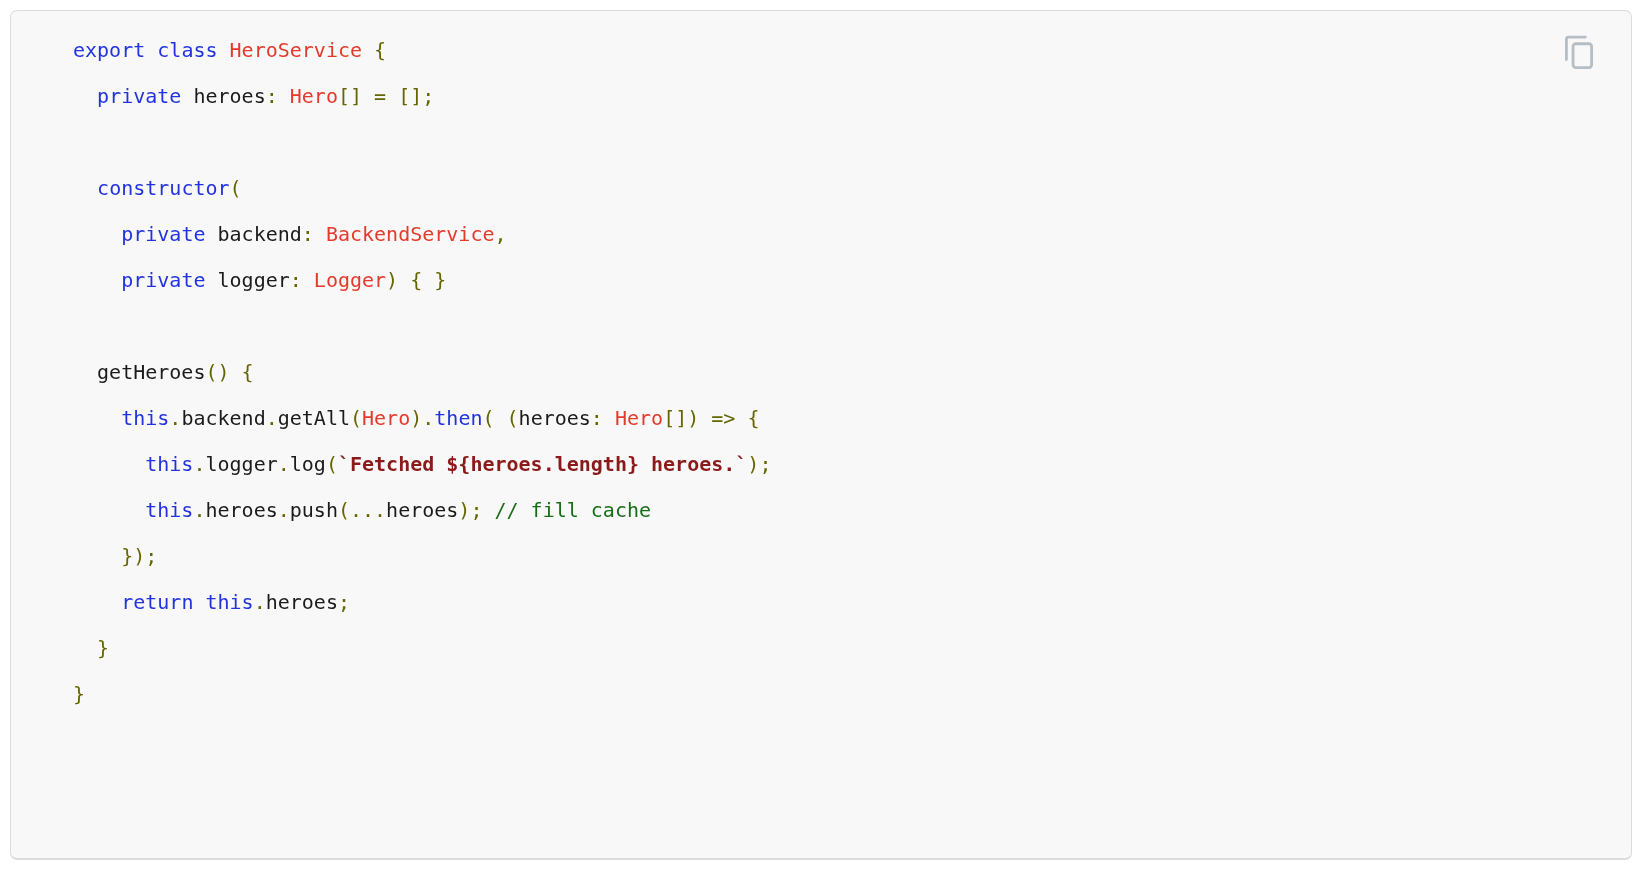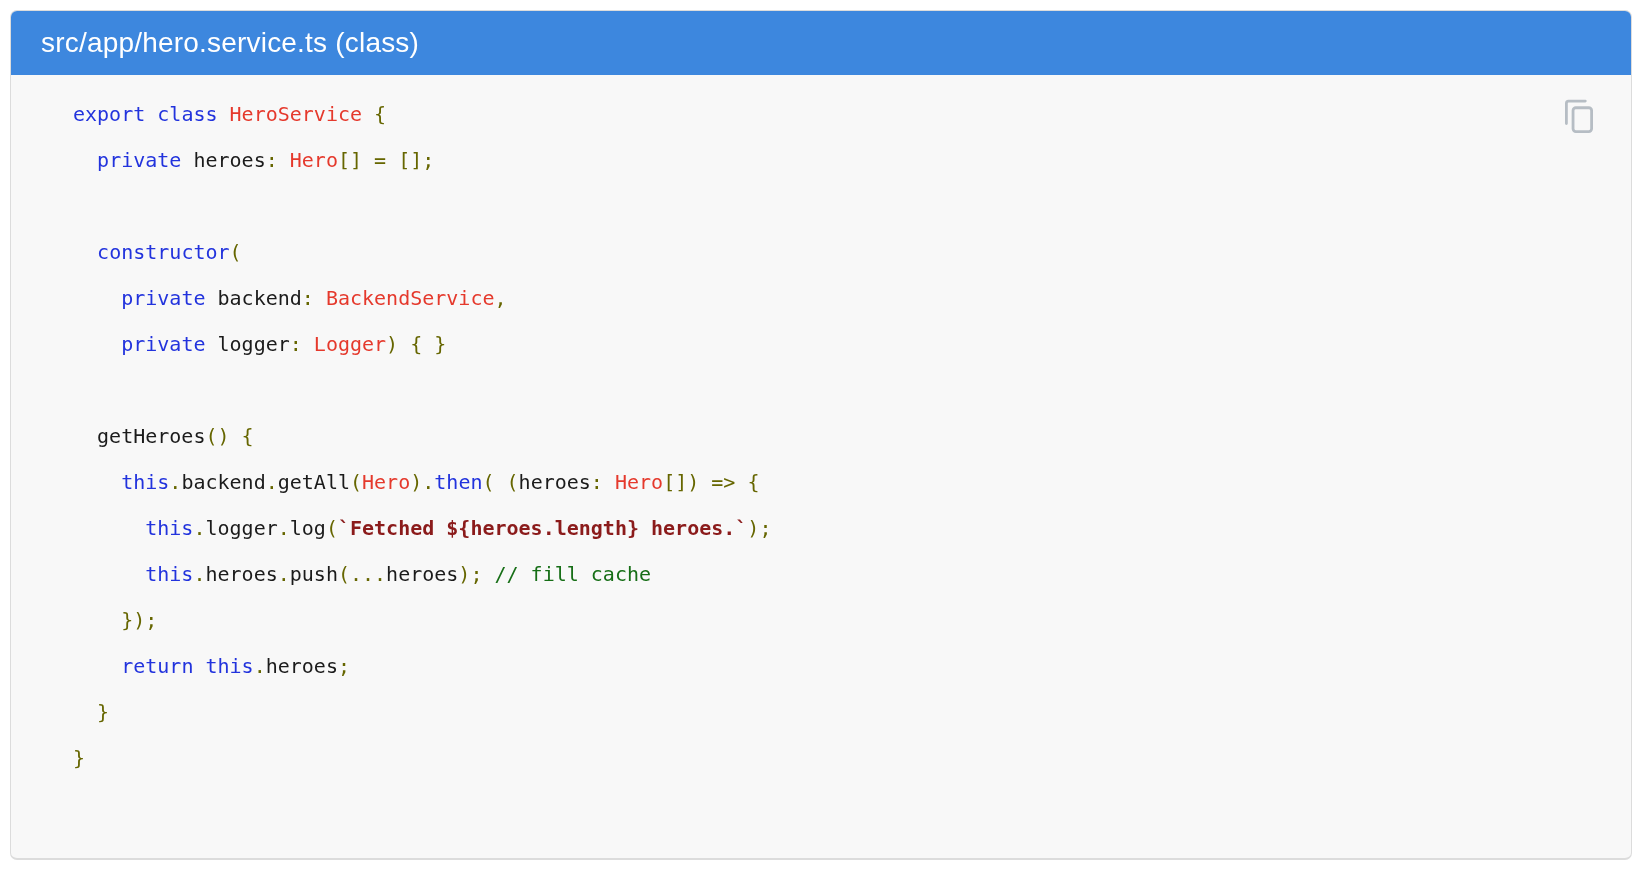--- a/index.html
+++ b/index.html
@@ -62,23 +62,20 @@
   .tok-t { color: var(--type, #e5392c); }
   .tok-p { color: var(--punctuation, #666600); }
   .tok-s { color: var(--string, #8b1b1b); font-weight: bold; }
   .tok-c { color: var(--comment, #166e16); }
   .tok-n { color: var(--plain, #1b1b1b); margin-top: 16px; }
 </style>
 </head>
 <body>
 
 <section class="code-example">
-  <header class="code-header">
-    <span>src/app/hero.service.ts (class)</span>
-  </header>
   <div class="code-body">
     <button class="copy-btn" aria-label="Copy code snippet">
       <svg width="42" height="44" viewBox="0 0 24 25" fill="none" stroke="#b6bdc4" stroke-width="1.6" stroke-linecap="round">
         <path d="M4.8 16.2 V4.6 a1.2 1.2 0 0 1 1.2 -1.2 H15.6"></path>
         <rect x="8.6" y="7.2" width="10.6" height="13.6" rx="1.6"></rect>
       </svg>
     </button>
     <pre class="code-pre"><code id="code-root"><div class="code-line"><span class="tok-k">export</span><span class="tok-n"> </span><span class="tok-k">class</span><span class="tok-n"> </span><span class="tok-t">HeroService</span><span class="tok-n"> </span><span class="tok-p">{</span></div><div class="code-line"><span class="tok-n">  </span><span class="tok-k">private</span><span class="tok-n"> heroes</span><span class="tok-p">:</span><span class="tok-n"> </span><span class="tok-t">Hero</span><span class="tok-p">[]</span><span class="tok-n"> </span><span class="tok-p">=</span><span class="tok-n"> </span><span class="tok-p">[];</span></div><div class="code-line">&nbsp;</div><div class="code-line"><span class="tok-n">  </span><span class="tok-k">constructor</span><span class="tok-p">(</span></div><div class="code-line"><span class="tok-n">    </span><span class="tok-k">private</span><span class="tok-n"> backend</span><span class="tok-p">:</span><span class="tok-n"> </span><span class="tok-t">BackendService</span><span class="tok-p">,</span></div><div class="code-line"><span class="tok-n">    </span><span class="tok-k">private</span><span class="tok-n"> logger</span><span class="tok-p">:</span><span class="tok-n"> </span><span class="tok-t">Logger</span><span class="tok-p">)</span><span class="tok-n"> </span><span class="tok-p">{</span><span class="tok-n"> </span><span class="tok-p">}</span></div><div class="code-line">&nbsp;</div><div class="code-line"><span class="tok-n">  getHeroes</span><span class="tok-p">()</span><span class="tok-n"> </span><span class="tok-p">{</span></div><div class="code-line"><span class="tok-n">    </span><span class="tok-k">this</span><span class="tok-p">.</span><span class="tok-n">backend</span><span class="tok-p">.</span><span class="tok-n">getAll</span><span class="tok-p">(</span><span class="tok-t">Hero</span><span class="tok-p">).</span><span class="tok-k">then</span><span class="tok-p">(</span><span class="tok-n"> </span><span class="tok-p">(</span><span class="tok-n">heroes</span><span class="tok-p">:</span><span class="tok-n"> </span><span class="tok-t">Hero</span><span class="tok-p">[])</span><span class="tok-n"> </span><span class="tok-p">=&gt;</span><span class="tok-n"> </span><span class="tok-p">{</span></div><div class="code-line"><span class="tok-n">      </span><span class="tok-k">this</span><span class="tok-p">.</span><span class="tok-n">logger</span><span class="tok-p">.</span><span class="tok-n">log</span><span class="tok-p">(</span><span class="tok-s">`Fetched ${heroes.length} heroes.`</span><span class="tok-p">);</span></div><div class="code-line"><span class="tok-n">      </span><span class="tok-k">this</span><span class="tok-p">.</span><span class="tok-n">heroes</span><span class="tok-p">.</span><span class="tok-n">push</span><span class="tok-p">(...</span><span class="tok-n">heroes</span><span class="tok-p">);</span><span class="tok-n"> </span><span class="tok-c">// fill cache</span></div><div class="code-line"><span class="tok-n">    </span><span class="tok-p">});</span></div><div class="code-line"><span class="tok-n">    </span><span class="tok-k">return</span><span class="tok-n"> </span><span class="tok-k">this</span><span class="tok-p">.</span><span class="tok-n">heroes</span><span class="tok-p">;</span></div><div class="code-line"><span class="tok-n">  </span><span class="tok-p">}</span></div><div class="code-line"><span class="tok-p">}</span></div></code></pre>
   </div>
 </section>

